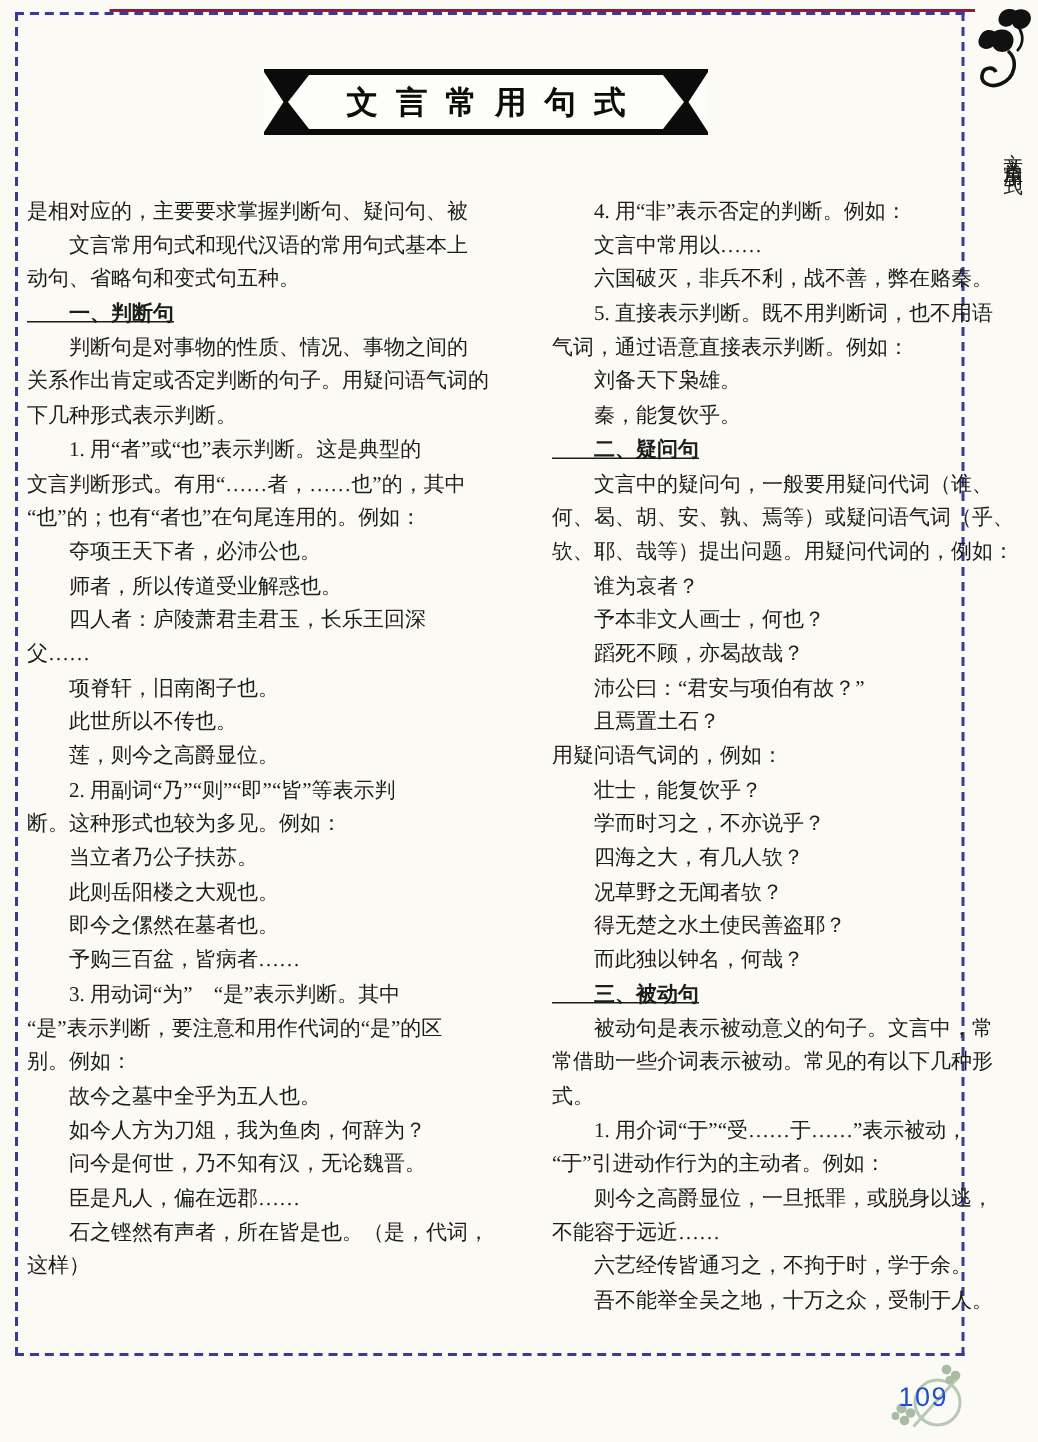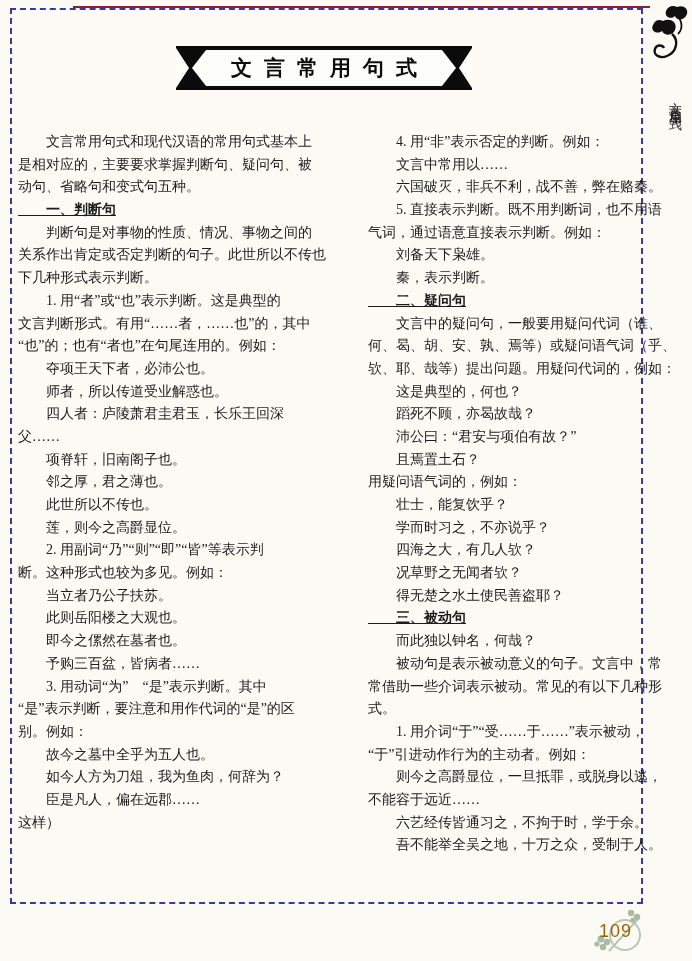--- a/index.html
+++ b/index.html
@@ -39,97 +39,99 @@
   .tline.bold{font-weight:bold;text-decoration:underline;}
   .sidebar-ornament{position:absolute;left:650px;top:4px;}
   .sidebar-title{
     position:absolute;left:666px;top:92px;
     writing-mode:vertical-rl;text-orientation:upright;
     font-size:13px;letter-spacing:3px;color:#1c1c1c;
   }
   .footer-ornament{position:absolute;left:588px;top:906px;}
   .page-number{
     position:absolute;left:599px;top:921px;
-    font-size:18px;color:#a16207;letter-spacing:1px;
+    font-size:18px;color:#1d4ed8;letter-spacing:1px;
     font-family:"Liberation Sans","DejaVu Sans",sans-serif;
   }
 </style>
 </head>
 <body>
 
 <div class="top-red-line"></div>
 <div class="page-border"></div>
 
 <div class="banner">
   <svg width="296" height="44" viewBox="0 0 296 44">
     <rect x="0" y="0" width="296" height="44" fill="#0b0b0b"></rect>
     <polygon points="16,22 30,4 266,4 280,22 266,40 30,40" fill="#fdfdfa"></polygon>
     <polygon points="0,2 13,22 0,42" fill="#fdfdfa"></polygon>
     <polygon points="296,2 283,22 296,42" fill="#fdfdfa"></polygon>
   </svg>
   <div class="banner-text">文言常用句式</div>
 </div>
 
 <div class="col col-left">
+    <div class="tline">是相对应的，主要要求掌握判断句、疑问句、被</div>
     <div class="tline">　　文言常用句式和现代汉语的常用句式基本上</div>
-    <div class="tline">是相对应的，主要要求掌握判断句、疑问句、被</div>
     <div class="tline">动句、省略句和变式句五种。</div>
     <div class="tline bold">　　一、判断句</div>
     <div class="tline">　　判断句是对事物的性质、情况、事物之间的</div>
-    <div class="tline">关系作出肯定或否定判断的句子。此世所以不传也</div>
+    <div class="tline">关系作出肯定或否定判断的句子。用疑问语气词的</div>
     <div class="tline">下几种形式表示判断。</div>
     <div class="tline">　　1. 用“者”或“也”表示判断。这是典型的</div>
     <div class="tline">文言判断形式。有用“……者，……也”的，其中</div>
     <div class="tline">“也”的；也有“者也”在句尾连用的。例如：</div>
     <div class="tline">　　夺项王天下者，必沛公也。</div>
     <div class="tline">　　师者，所以传道受业解惑也。</div>
     <div class="tline">　　四人者：庐陵萧君圭君玉，长乐王回深</div>
     <div class="tline">父……</div>
     <div class="tline">　　项脊轩，旧南阁子也。</div>
-    <div class="tline">　　邻之厚，君之薄也。</div>
     <div class="tline">　　此世所以不传也。</div>
     <div class="tline">　　莲，则今之高爵显位。</div>
     <div class="tline">　　2. 用副词“乃”“则”“即”“皆”等表示判</div>
     <div class="tline">断。这种形式也较为多见。例如：</div>
     <div class="tline">　　当立者乃公子扶苏。</div>
     <div class="tline">　　此则岳阳楼之大观也。</div>
     <div class="tline">　　即今之傫然在墓者也。</div>
     <div class="tline">　　予购三百盆，皆病者……</div>
     <div class="tline">　　3. 用动词“为”　“是”表示判断。其中</div>
     <div class="tline">“是”表示判断，要注意和用作代词的“是”的区</div>
     <div class="tline">别。例如：</div>
     <div class="tline">　　故今之墓中全乎为五人也。</div>
     <div class="tline">　　如今人方为刀俎，我为鱼肉，何辞为？</div>
+    <div class="tline">　　问今是何世，乃不知有汉，无论魏晋。</div>
     <div class="tline">　　臣是凡人，偏在远郡……</div>
+    <div class="tline">　　石之铿然有声者，所在皆是也。（是，代词，</div>
     <div class="tline">这样）</div>
   </div>
 <div class="col col-right">
     <div class="tline">　　4. 用“非”表示否定的判断。例如：</div>
     <div class="tline">　　文言中常用以……</div>
     <div class="tline">　　六国破灭，非兵不利，战不善，弊在赂秦。</div>
     <div class="tline">　　5. 直接表示判断。既不用判断词，也不用语</div>
     <div class="tline">气词，通过语意直接表示判断。例如：</div>
     <div class="tline">　　刘备天下枭雄。</div>
-    <div class="tline">　　秦，表示判断。</div>
+    <div class="tline">　　秦，能复饮乎。</div>
     <div class="tline bold">　　二、疑问句</div>
     <div class="tline">　　文言中的疑问句，一般要用疑问代词（谁、</div>
     <div class="tline">何、曷、胡、安、孰、焉等）或疑问语气词（乎、</div>
     <div class="tline">欤、耶、哉等）提出问题。用疑问代词的，例如：</div>
-    <div class="tline">　　这是典型的，何也？</div>
+    <div class="tline">　　谁为哀者？</div>
+    <div class="tline">　　予本非文人画士，何也？</div>
     <div class="tline">　　蹈死不顾，亦曷故哉？</div>
     <div class="tline">　　沛公曰：“君安与项伯有故？”</div>
     <div class="tline">　　且焉置土石？</div>
     <div class="tline">用疑问语气词的，例如：</div>
     <div class="tline">　　壮士，能复饮乎？</div>
     <div class="tline">　　学而时习之，不亦说乎？</div>
     <div class="tline">　　四海之大，有几人欤？</div>
     <div class="tline">　　况草野之无闻者欤？</div>
     <div class="tline">　　得无楚之水土使民善盗耶？</div>
+    <div class="tline">　　而此独以钟名，何哉？</div>
     <div class="tline bold">　　三、被动句</div>
-    <div class="tline">　　而此独以钟名，何哉？</div>
     <div class="tline">　　被动句是表示被动意义的句子。文言中，常</div>
     <div class="tline">常借助一些介词表示被动。常见的有以下几种形</div>
     <div class="tline">式。</div>
     <div class="tline">　　1. 用介词“于”“受……于……”表示被动，</div>
     <div class="tline">“于”引进动作行为的主动者。例如：</div>
     <div class="tline">　　则今之高爵显位，一旦抵罪，或脱身以逃，</div>
     <div class="tline">不能容于远近……</div>
     <div class="tline">　　六艺经传皆通习之，不拘于时，学于余。</div>
     <div class="tline">　　吾不能举全吴之地，十万之众，受制于人。</div>
   </div>

